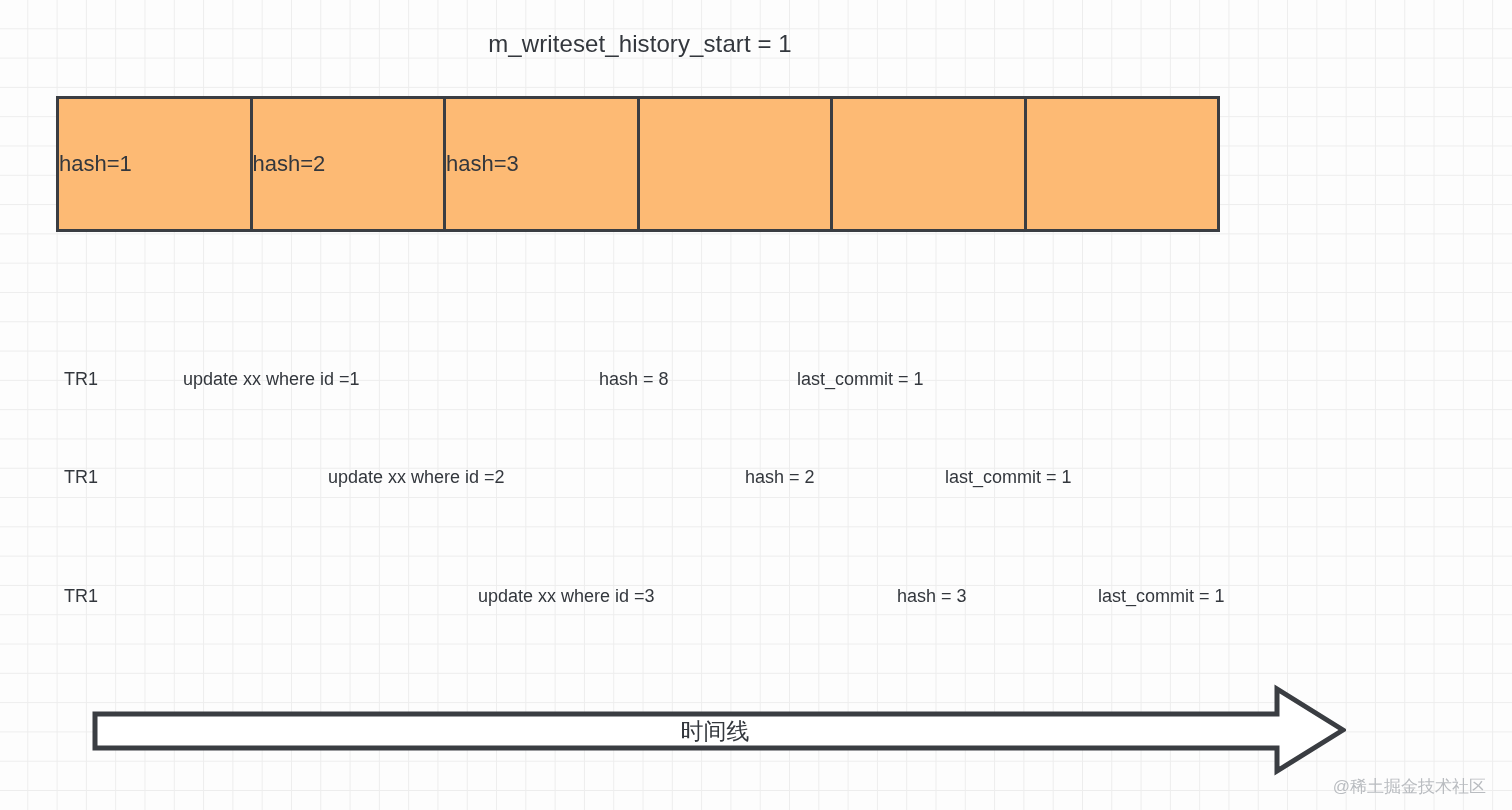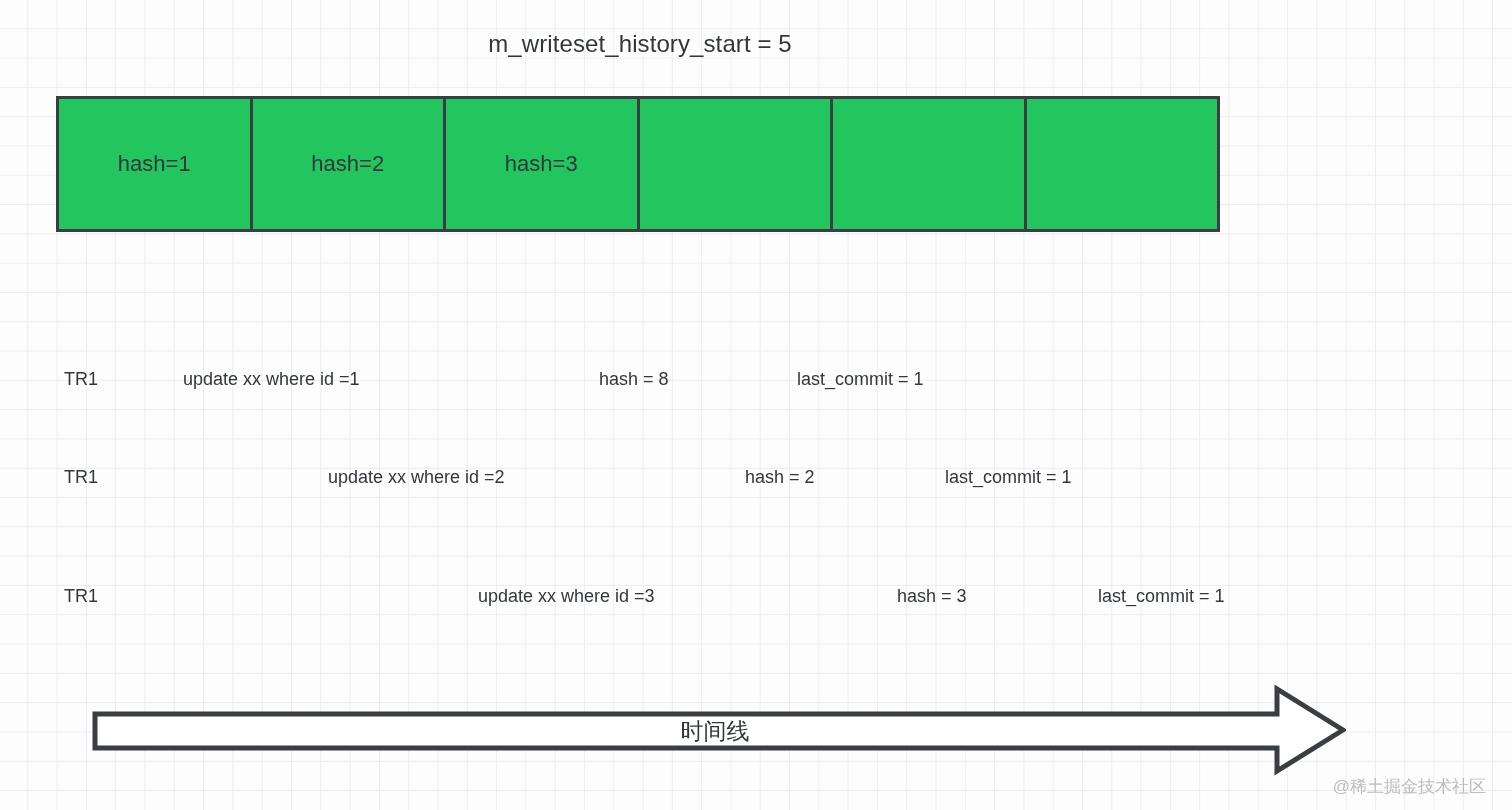--- a/index.html
+++ b/index.html
@@ -48,26 +48,25 @@
     height: 136px;
     display: flex;
     border: 3px solid #3a3d42;
     box-sizing: border-box;
     background: #ffffff;
   }
   .buffer-cell {
     flex: 1 1 0;
     display: flex;
     align-items: center;
-    justify-content: center;
     border-right: 3px solid #3a3d42;
     box-sizing: border-box;
     font-size: 22px;
     color: #33373d;
-    background: #22c55e;
+    background: #fdba74;
   }
   .buffer-cell:last-child {
     border-right: none;
   }
   .buffer-cell-label {
     display: block;
     white-space: nowrap;
   }
 
   
@@ -138,21 +137,21 @@
     font-size: 17px;
     color: #b9bcc0;
     white-space: nowrap;
   }
 </style>
 </head>
 <body>
 
 <div id="canvas">
 
-  <div id="history-start-label">m_writeset_history_start = 5</div>
+  <div id="history-start-label">m_writeset_history_start = 1</div>
 
   <div id="writeset-buffer">
     <div class="buffer-cell">
       <span class="buffer-cell-label">hash=1</span>
     </div>
     <div class="buffer-cell">
       <span class="buffer-cell-label">hash=2</span>
     </div>
     <div class="buffer-cell">
       <span class="buffer-cell-label">hash=3</span>

